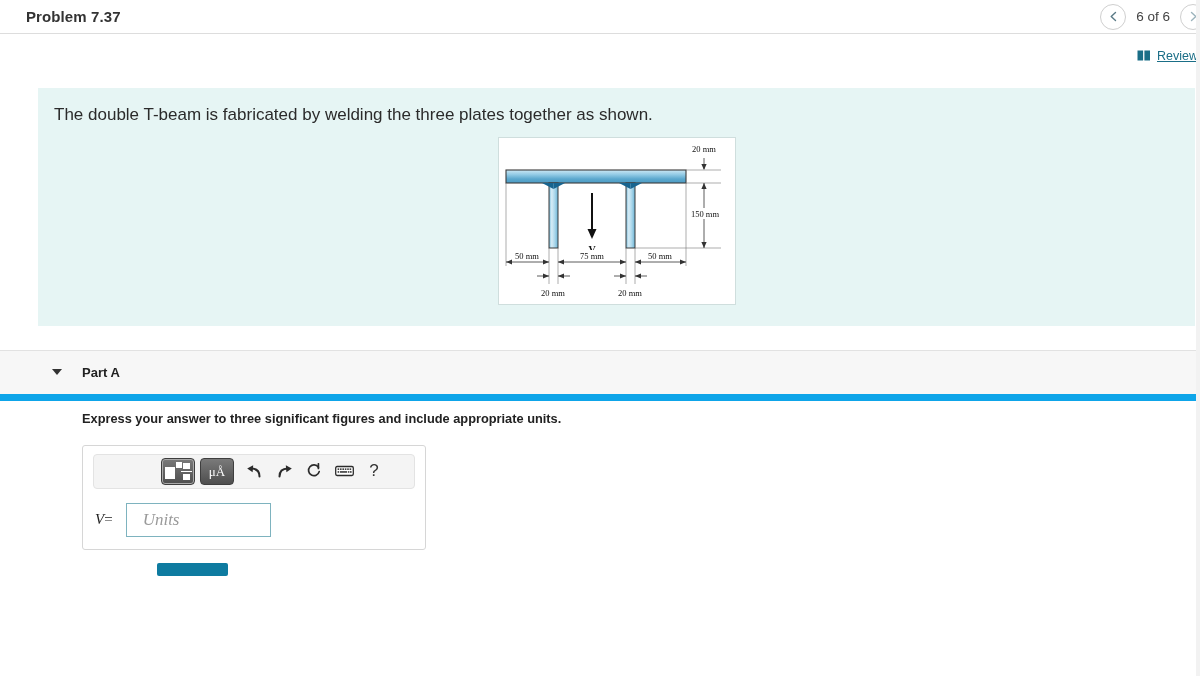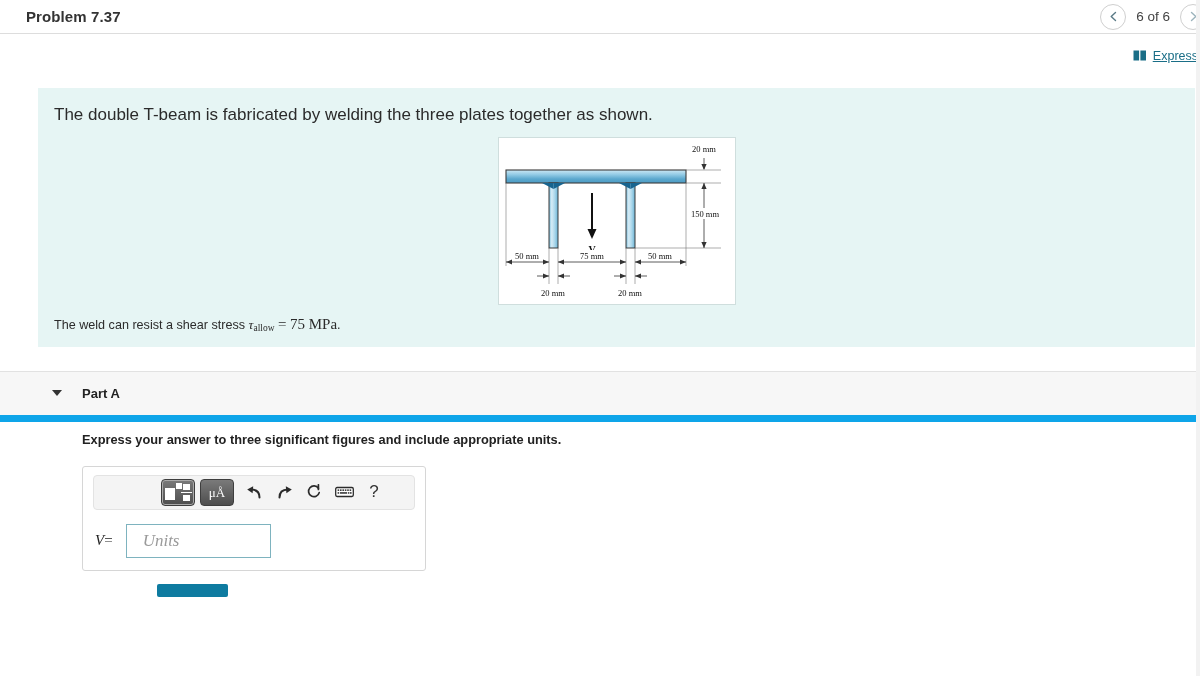--- a/index.html
+++ b/index.html
@@ -268,21 +268,21 @@
     </div>
   </div>
 </div>
 
 <div class="review-row">
   <a class="review-link" href="#">
     <svg class="book-icon" width="14" height="11" viewBox="0 0 14 11">
       <rect x="0.5" y="0.5" width="5.6" height="10" fill="#1a6e87"></rect>
       <rect x="7.4" y="0.5" width="5.6" height="10" fill="#1a6e87"></rect>
     </svg>
-    <span class="lbl">Express</span>
+    <span class="lbl">Review</span>
   </a>
 </div>
 
 <div class="statement">
   <div class="statement-text">The double T-beam is fabricated by welding the three plates together as shown.</div>
 
   <div class="fig-wrap">
     <div class="figure">
       <svg class="fig-svg" width="238" height="168" viewBox="0 0 238 168">
         <defs>
@@ -362,25 +362,20 @@
 
         <line x1="115" y1="138" x2="127" y2="138" stroke="#333" stroke-width="0.8"></line>
         <polygon points="127,138 121,135.6 121,140.4" fill="#333"></polygon>
         <line x1="136" y1="138" x2="148" y2="138" stroke="#333" stroke-width="0.8"></line>
         <polygon points="136,138 142,135.6 142,140.4" fill="#333"></polygon>
         <text x="131" y="158" font-family="Liberation Serif, serif" font-size="8.5" fill="#111" text-anchor="middle">20 mm</text>
       </svg>
     </div>
   </div>
 
-  <div class="statement-text2">
-    <span>The weld can resist a shear stress </span><span class="mathvar">τ</span><span class="mathsub">allow</span>
-    <span class="mathnum">=</span>
-    <span class="mathnum">75 MPa</span><span>.</span>
-  </div>
 </div>
 
 <div class="partA-bar">
   <div class="caret"></div>
   <div class="partA-label">Part A</div>
 </div>
 
 <div class="qbody">
   <div class="q-bold">Express your answer to three significant figures and include appropriate units.</div>
 

